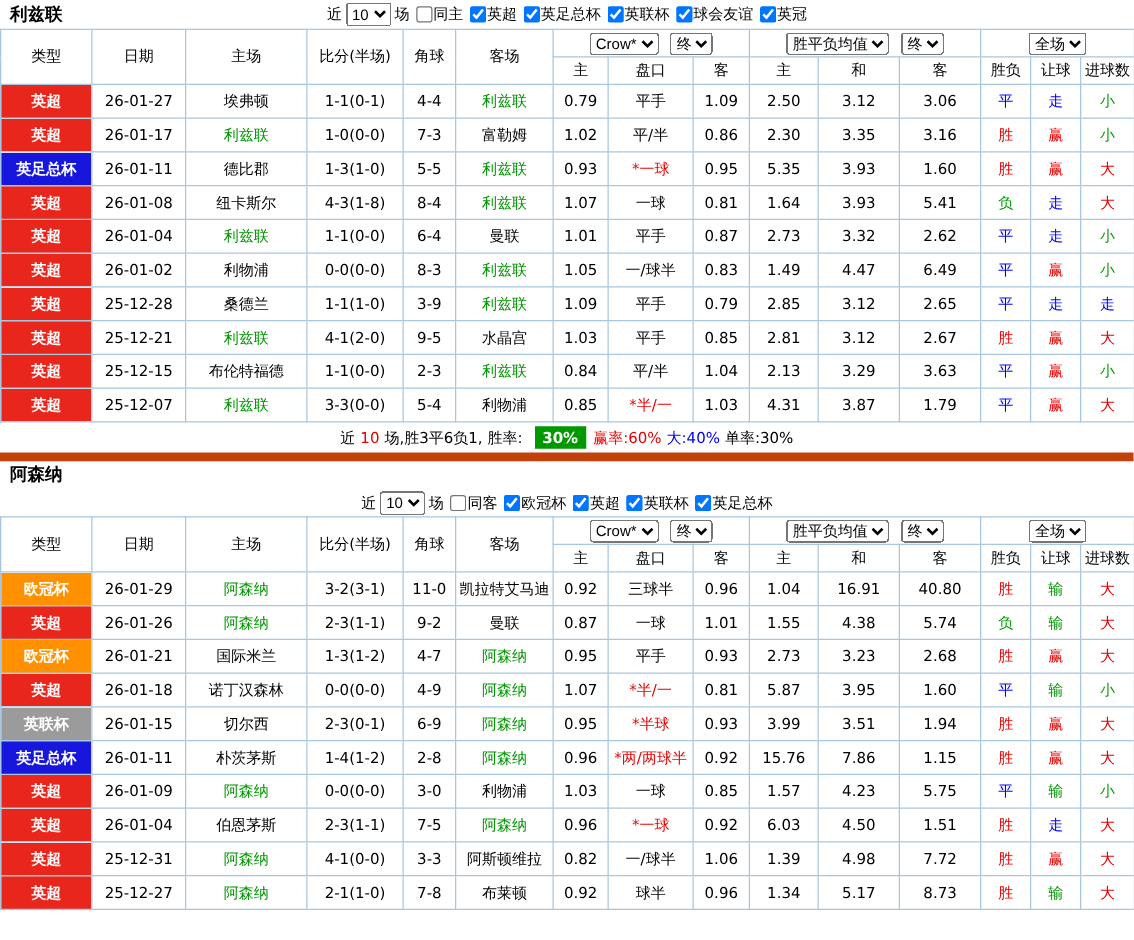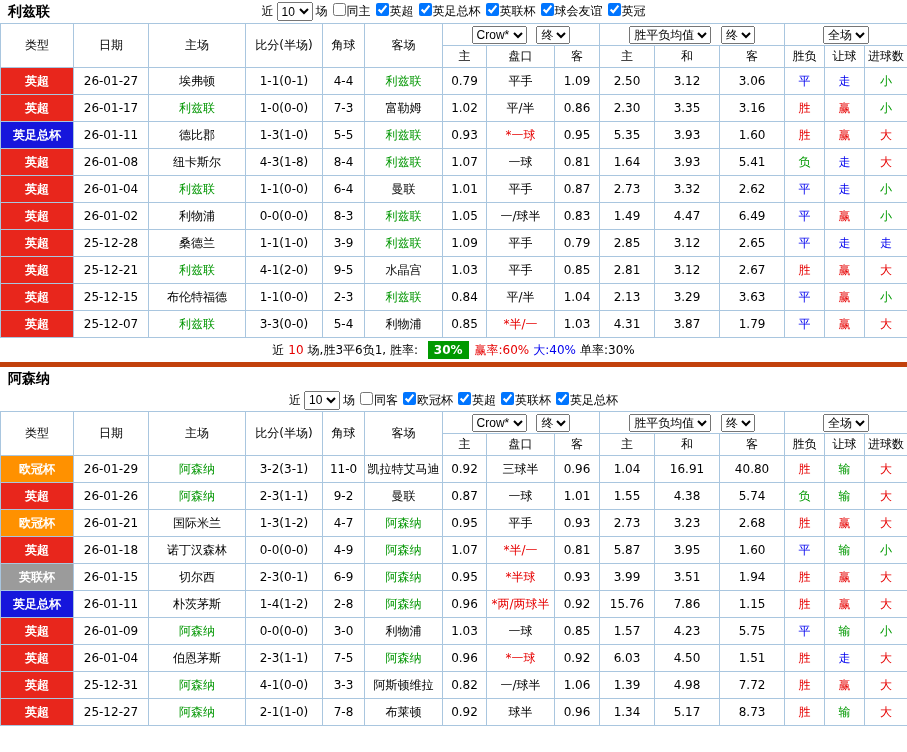--- a/index.html
+++ b/index.html
@@ -14,29 +14,29 @@
   .close-btn{position:absolute;right:5px;top:3px;width:22px;height:21px;background:#2b8be8;
              border:1px solid #1a6fc4;border-radius:3px;color:#fff;font-weight:bold;font-size:12px;
              text-align:center;padding:0;cursor:pointer;line-height:17px;}
   .section-head{position:relative;height:23px;display:flex;align-items:center;padding:0 8px;}
   .team{font-weight:bold;font-size:14px;z-index:1;}
   .filters{position:absolute;left:0;right:0;top:0;bottom:0;display:flex;align-items:center;justify-content:center;}
   .section-head.stacked{display:block;height:auto;padding:0;}
   .section-head.stacked .team{display:block;line-height:22px;padding:0 8px;}
   .section-head.stacked .filters{position:static;height:22px;display:flex;}
   .filters select{font-size:12px;height:19px;margin:0 3px;}
-  .chk{display:inline-flex;align-items:flex-start;margin-left:5px;cursor:pointer;}
+  .chk{display:inline-flex;align-items:center;margin-left:5px;cursor:pointer;}
   .chk input{margin:0 1px 0 0;width:13px;height:13px;}
   .grid{border-collapse:collapse;table-layout:fixed;width:907px;}
   .grid th,.grid td{border:1px solid #a9c6df;text-align:center;padding:0;white-space:nowrap;overflow:hidden;}
   .grid thead th{height:21px;font-weight:normal;font-size:12px;background:#fff;}
   .grid thead select{font-size:12px;height:18px;margin:0 3px;max-width:96px;}
   .grid tbody td{height:26px;font-size:12px;}
   td.type-badge{color:#fff;font-weight:bold;}
-  .summary{height:24px;line-height:24px;text-align:center;border-bottom:5px solid #c2410c;}
+  .summary{height:24px;line-height:24px;text-align:center;border-bottom:7px solid #c2410c;}
   .sum-seg{margin:0 2px;}
   .sum-badge{background:#009900;color:#fff;padding:2px 6px;font-weight:bold;margin:0 4px;}
 </style>
 </head>
 <body>
 
 <div class="page">
   <div id="sections">
   <div class="section">
     <div class="section-head">

